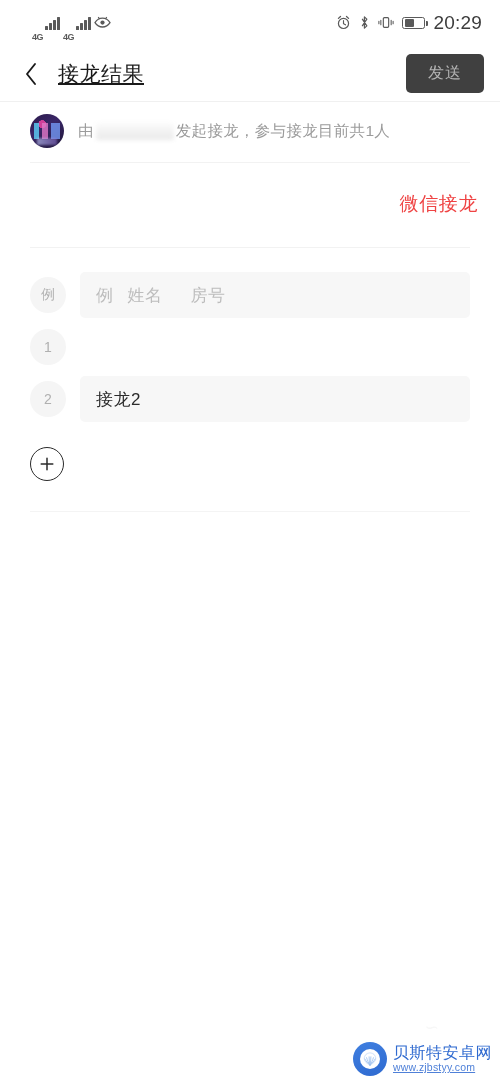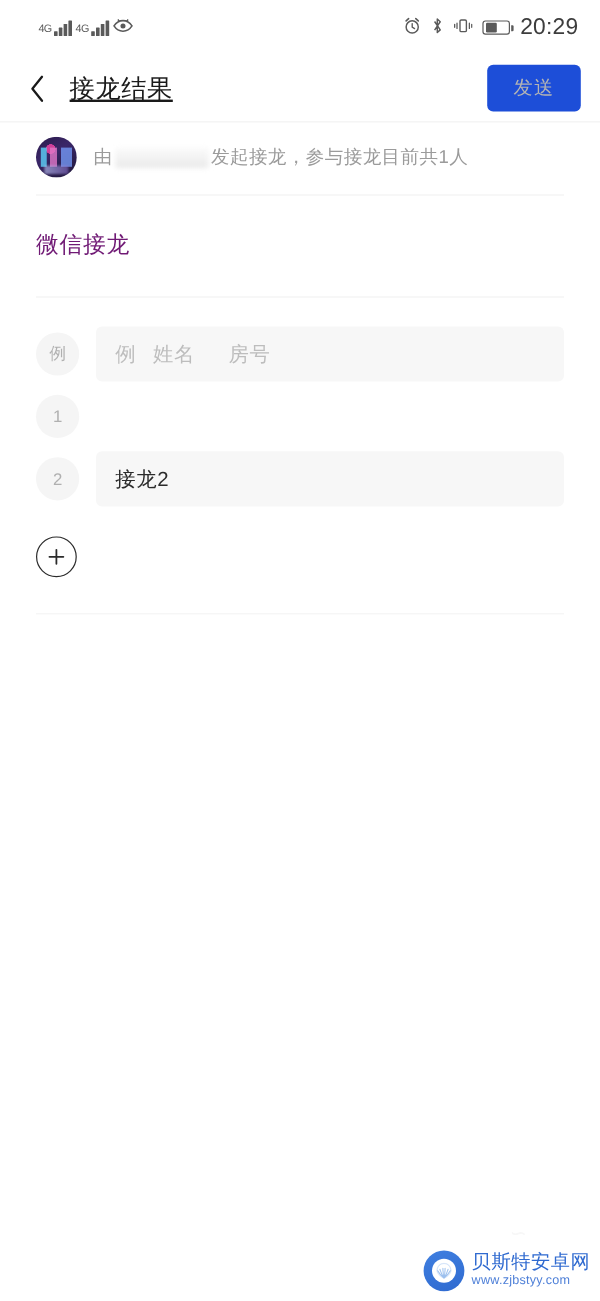--- a/index.html
+++ b/index.html
@@ -14,21 +14,21 @@
   
   .statusbar {
     height:46px; width:100%;
     display:flex; align-items:center; justify-content:space-between;
     padding:0 18px; background:#ffffff;
   }
   .sb-left, .sb-right { display:flex; align-items:center; }
   .sb-left { gap:3px; padding-left:14px; }
   .sb-right { gap:8px; }
   .signal { display:flex; align-items:flex-end; gap:1px; position:relative; padding-left:13px;}
-  .signal .g { position:absolute; left:0; top:2px; font-size:9px; color:#5a5a5a; font-weight:normal; letter-spacing:-0.5px;}
+  .signal .g { position:absolute; left:0; top:15px; font-size:9px; color:#5a5a5a; font-weight:bold; letter-spacing:-0.5px;}
   .signal .bar { width:3px; background:#5a5a5a; border-radius:0.5px; }
   .signal .b1{height:4px;} .signal .b2{height:7px;} .signal .b3{height:10px;} .signal .b4{height:13px;}
   .icon-gray { color:#5a5a5a; font-size:15px; line-height:1; }
   .eye { font-size:15px; color:#5a5a5a; }
   .battery {
     width:23px; height:12px; border:1.6px solid #5a5a5a; border-radius:2.5px;
     position:relative; display:flex; align-items:center; padding:1.4px;
   }
   .battery::after {
     content:""; position:absolute; right:-4px; top:3px;
@@ -46,21 +46,21 @@
     width:26px; height:26px; display:flex; align-items:center; justify-content:center;
     cursor:pointer; flex:0 0 auto;
   }
   .back-chevron svg { display:block; }
   .nav-title {
     font-size:21px; color:#1a1a1a; margin-left:14px; letter-spacing:0.5px;
     flex:1 1 auto;
     text-decoration:underline;
   }
   .send-btn {
-    background:#1d4ed8; color:#b4b4b4; font-size:16px;
+    background:#404040; color:#b4b4b4; font-size:16px;
     padding:9px 22px; border-radius:5px; border:none;
     letter-spacing:1px; cursor:default;
   }
   .nav-sep { height:1px; background:#f0f0f0; width:100%; }
 
   
   .info-row {
     display:flex; align-items:center; padding:12px 30px 14px 30px; gap:14px;
   }
   .avatar {
@@ -89,21 +89,21 @@
   }
   .redacted {
     display:inline-block; width:78px; height:17px; margin:0 2px;
     background:linear-gradient(180deg,#fbfbfb,#f2f2f2 55%,#e9e9e9);
     filter:blur(2.2px); vertical-align:middle; border-radius:2px;
   }
   .divider { height:1px; background:#f2f2f2; margin:0 30px; }
 
   
   .relay-title {
-    font-size:19px; color:#701a75; padding:28px 22px 30px 30px; letter-spacing:0.6px;
+    font-size:19px; color:#ef4444; padding:28px 22px 30px 30px; letter-spacing:0.6px;text-align:right;
   }
 
   
   .entry-list { padding:24px 30px 0 30px; }
   .entry-row { display:flex; align-items:center; gap:14px; margin-bottom:11px; }
   .entry-badge {
     width:36px; height:36px; border-radius:50%; background:#f5f5f5;
     display:flex; align-items:center; justify-content:center;
     font-size:14px; color:#b0b0b0; flex:0 0 auto;
   }
@@ -133,21 +133,21 @@
   .wm-logo {
     width:34px; height:34px; border-radius:50%;
     background:linear-gradient(160deg,#3f7fe0,#2f6ad0);
     display:flex; align-items:center; justify-content:center; flex:0 0 auto;
   }
   .wm-logo svg { display:block; }
   .wm-text { display:flex; flex-direction:column; line-height:1.12; }
   .wm-name {
     font-size:16px; font-weight:normal; color:#2f6ad0; letter-spacing:0.5px;
   }
-  .wm-url { font-size:10.5px; color:#4f80d8; letter-spacing:0.2px; }
+  .wm-url { font-size:10.5px; color:#4f80d8; letter-spacing:0.2px;text-decoration:underline; }
   .wm-ghost {
     position:absolute; right:60px; bottom:46px;
     font-size:17px; color:#f7f7f7; letter-spacing:1px;
   }
 </style>
 </head>
 <body>
 
 <div class="phone">
 

